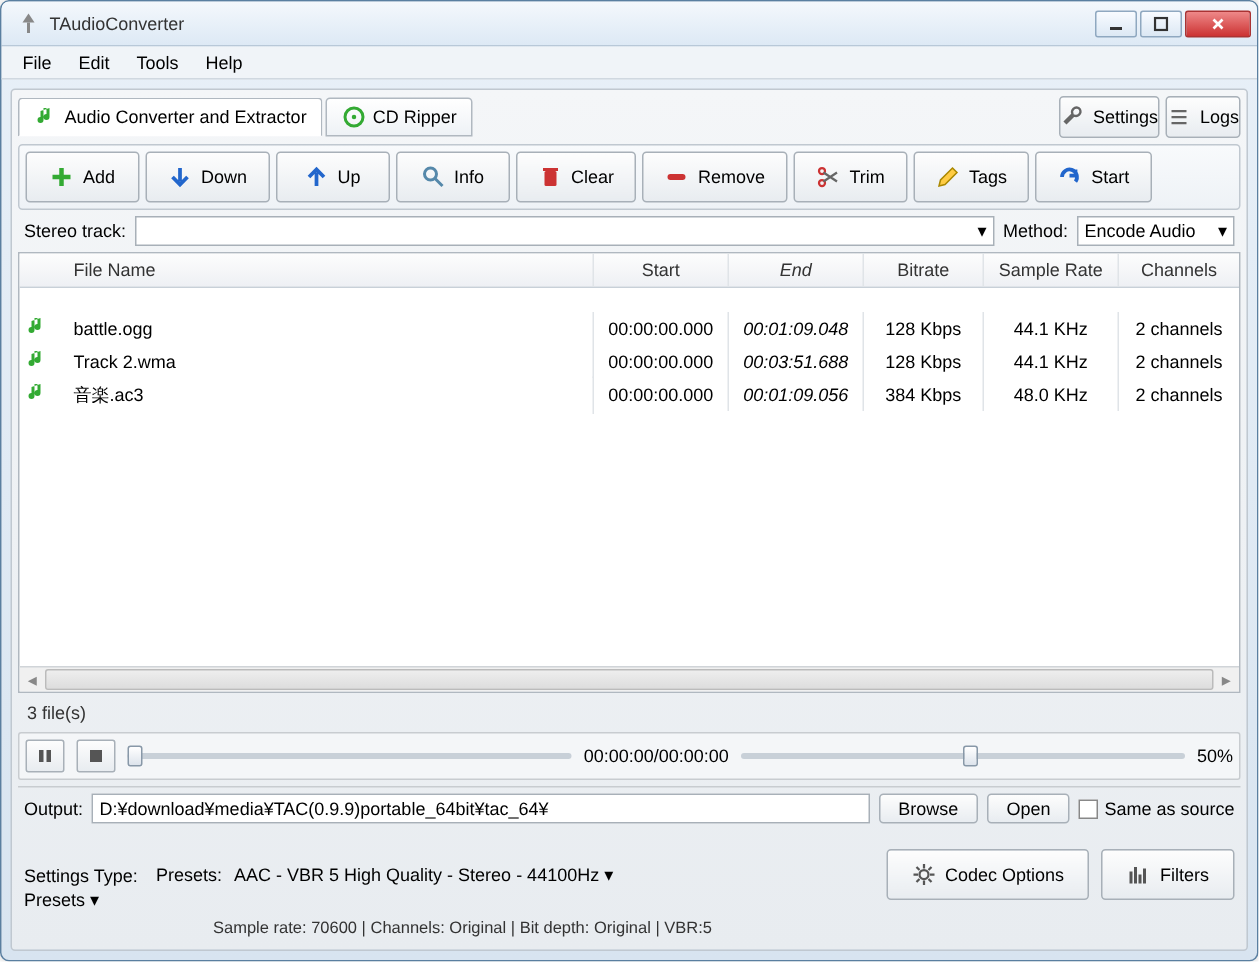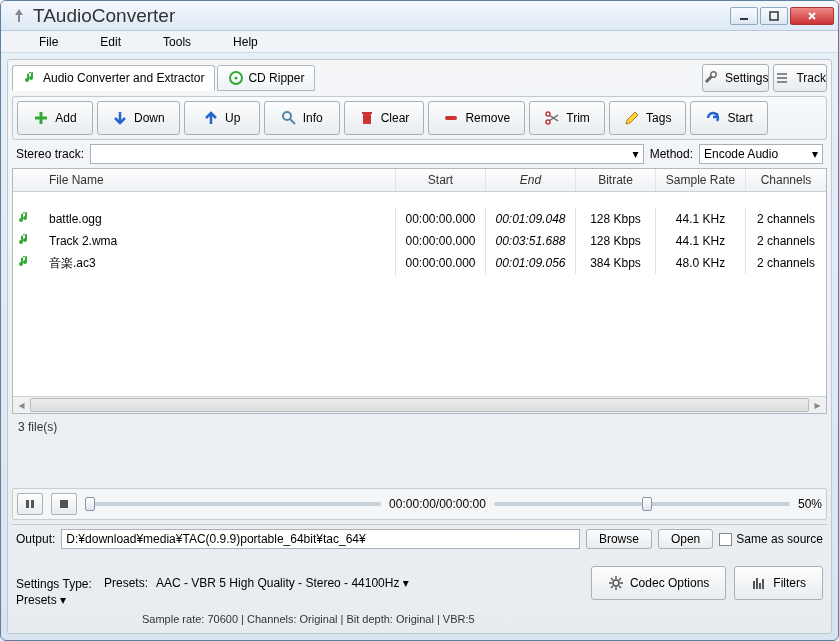--- a/index.html
+++ b/index.html
@@ -2,44 +2,44 @@
 <html><head>
 <meta charset="utf-8">
 <style>
 * { box-sizing: border-box; margin: 0; padding: 0; font-family: "Segoe UI", Tahoma, sans-serif; font-size: 12px; }
 body { background: #fff; }
 
 .window { width: 839px; height: 641px; border: 1px solid #5a7fa0; border-radius: 6px; overflow: hidden; background: linear-gradient(#e8f0f8,#d8e4f0); display: flex; flex-direction: column; box-shadow: 0 0 8px rgba(0,0,0,.2); }
 
 .titlebar { height: 30px; background: linear-gradient(#f4f8fc,#dde9f5); display: flex; align-items: center; padding: 0 4px; border-bottom: 1px solid #b8c8d8; }
 .titlebar .appicon { width: 16px; height: 16px; margin: 0 6px; }
-.titlebar .title { flex: 1; color: #333; font-size: 19px; }
+.titlebar .title { flex: 1; color: #333; font-size: 12px; }
 .winbtns { display: flex; gap: 2px; }
 .winbtn { width: 28px; height: 18px; border: 1px solid #8fa8c0; border-radius: 2px; background: linear-gradient(#f8fbff,#dce8f4); display: flex; align-items: center; justify-content: center; cursor: pointer; }
 .winbtn.close { background: linear-gradient(#e88,#c33); border-color: #a33; color: #fff; width: 44px; }
 .winbtn svg { width: 10px; height: 10px; }
 
 .menubar { height: 22px; background: #f0f4f8; display: flex; align-items: center; padding: 0 6px; gap: 2px; border-bottom: 1px solid #d0d8e0; }
-.menubar .mi { padding: 2px 8px; cursor: pointer; margin-left: 24px; }
+.menubar .mi { padding: 2px 8px; cursor: pointer; }
 
 .content { flex: 1; margin: 6px; background: linear-gradient(#f4f6f8,#e8ecf0); border: 1px solid #c0c8d0; border-radius: 3px; display: flex; flex-direction: column; padding: 4px; gap: 4px; overflow: hidden; }
 
 .tabrow { display: flex; align-items: center; height: 28px; }
 .tab { display: flex; align-items: center; gap: 4px; padding: 4px 10px; border: 1px solid #b0b8c0; background: linear-gradient(#fff,#eef2f6); border-radius: 3px 3px 0 0; margin-right: 2px; cursor: pointer; }
 .tab.active { background: #fff; border-bottom-color: #fff; }
 .tabrow .sp { flex: 1; }
 .btn { display: flex; align-items: center; gap: 6px; padding: 5px 0; border: 1px solid #a8b0b8; border-radius: 3px; background: linear-gradient(#fdfdfd,#e8ecf0); cursor: pointer; }
 .btn.big { padding: 8px 14px; min-width: 76px; justify-content: center; font-size: 12px; }
 
 .toolbar { display: flex; gap: 4px; padding: 4px; border: 1px solid #c0c8d0; border-radius: 3px; background: linear-gradient(#f8fafc,#eef2f6); }
 
 .trackrow { display: flex; align-items: center; gap: 6px; padding: 0 4px; }
 .trackrow .combo { flex: 1; height: 20px; border: 1px solid #a8b0b8; background: #fff; display: flex; align-items: center; padding: 0 4px; }
 .combo .dd { margin-left: auto; }
-.combo.sm { width: 124px; flex: none; }
+.combo.sm { width: 105px; flex: none; }
 
 .tablewrap { flex: 1; border: 1px solid #b0b8c0; background: #fff; display: flex; flex-direction: column; overflow: hidden; }
 .thead { display: flex; background: linear-gradient(#fdfdfd,#eef0f4); border-bottom: 1px solid #c8d0d8; }
 .th, .td { padding: 4px 8px; border-right: 1px solid #e0e4e8; overflow: hidden; white-space: nowrap; }
 .th { font-weight: normal; color: #333; }
 .c-icon { width: 28px; flex: none; border-right: none; padding: 2px 4px; }
 .c-name { flex: 1; }
 .c-start { width: 90px; text-align: center; }
 .c-end { width: 90px; text-align: center; font-style: italic; }
 .c-bitrate { width: 80px; text-align: center; }
@@ -47,21 +47,21 @@
 .c-ch { width: 80px; text-align: center; border-right: none;}
 .tbody { flex: 1; overflow: auto; margin-top: 16px; }
 .tr { display: flex; align-items: center; height: 22px; }
 .hscroll { height: 17px; background: #f0f0f0; border-top: 1px solid #d0d4d8; position: relative; display:flex; align-items:center;}
 .hscroll .thumb { position: absolute; left: 17px; right: 17px; top: 1px; bottom: 1px; background: linear-gradient(#eee,#ddd); border: 1px solid #bbb; border-radius: 2px;}
 .hscroll .arr { width: 17px; height: 100%; display:flex;align-items:center;justify-content:center; color:#888;}
 .hscroll .arr.r{margin-left:auto;}
 
 .status { padding: 2px 6px; color: #333; }
 
-.playbar { display: flex; align-items: center; gap: 8px; padding: 4px; border: 1px solid #c8ccd0; border-radius: 2px; background: #f4f6f8; margin-top: 48px; }
+.playbar { display: flex; align-items: center; gap: 8px; padding: 4px; border: 1px solid #c8ccd0; border-radius: 2px; background: #f4f6f8; }
 .pbtn { width: 26px; height: 22px; border: 1px solid #a8b0b8; background: linear-gradient(#fdfdfd,#e8ecf0); border-radius: 2px; display: flex; align-items: center; justify-content: center; cursor: pointer; }
 .slider { flex: 1; height: 4px; background: #c8d0d8; position: relative; border-radius: 2px; }
 .slider .knob { position: absolute; top: -5px; width: 10px; height: 14px; background: linear-gradient(#fff,#dde4ec); border: 1px solid #8898a8; border-radius: 2px; }
 .vol { width: 120px; }
 
 .outputrow { display: flex; align-items: center; gap: 6px; padding: 4px; border-top: 1px solid #c8ccd0; }
 .outputrow input[type=text] { flex: 1; height: 20px; border: 1px solid #a8b0b8; padding: 0 4px; background: #fff; }
 .sbtn { padding: 2px 12px; border: 1px solid #a8b0b8; border-radius: 3px; background: linear-gradient(#fdfdfd,#e8ecf0); cursor: pointer; }
 
 .presetrow { display: flex; align-items: center; gap: 8px; padding: 2px 4px 0 4px; }
@@ -142,21 +142,21 @@
             </svg>
           </span>
         <span>Settings</span>
       </div>
       <div class="btn" style="margin-left:4px">
         <span class="icon">
             <svg viewBox="0 0 16 16">
               <path d="M3 4h10M3 8h10M3 12h10" stroke="#666" stroke-width="1.5"></path>
             </svg>
           </span>
-        <span>Track</span>
+        <span>Logs</span>
       </div>
     </div>
 
     <div class="toolbar">
       <div class="btn big">
           <span class="icon">
             <svg viewBox="0 0 16 16">
               <path d="M8 2v12M2 8h12" stroke="#3a3" stroke-width="3"></path>
             </svg>
           </span>

